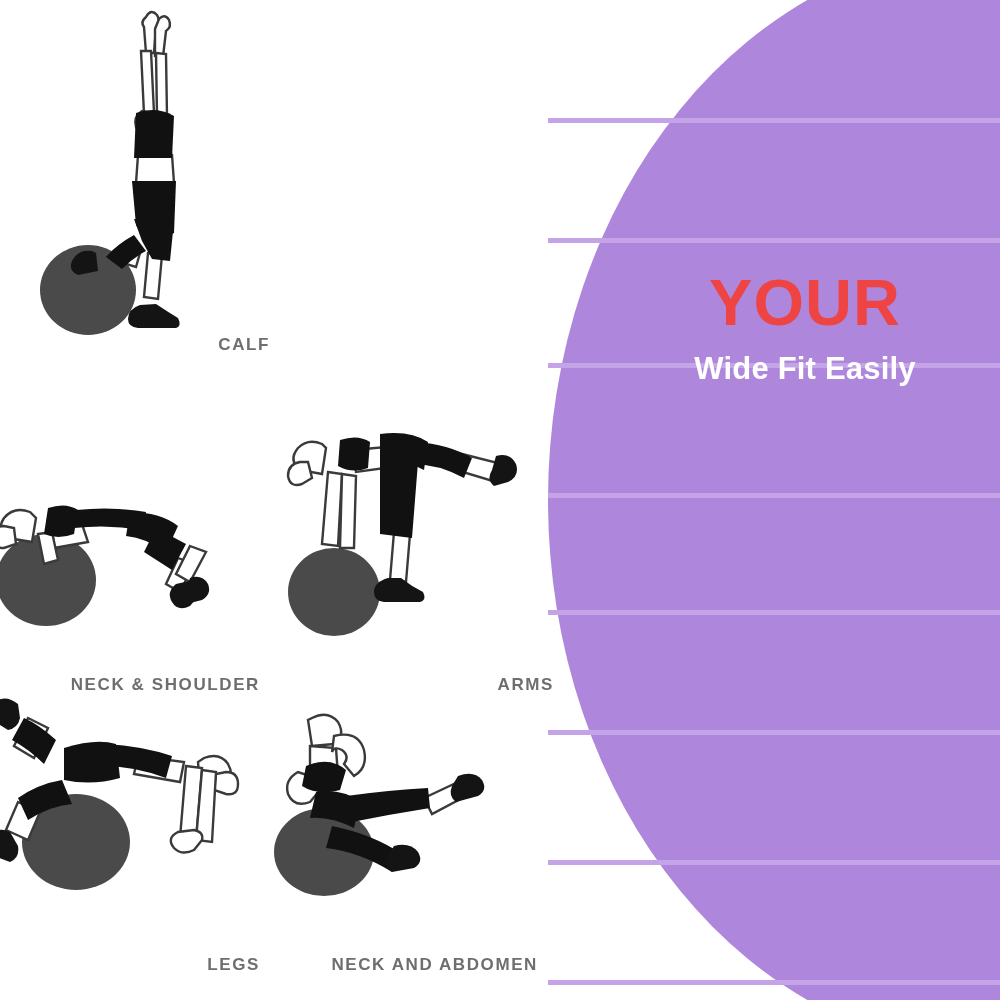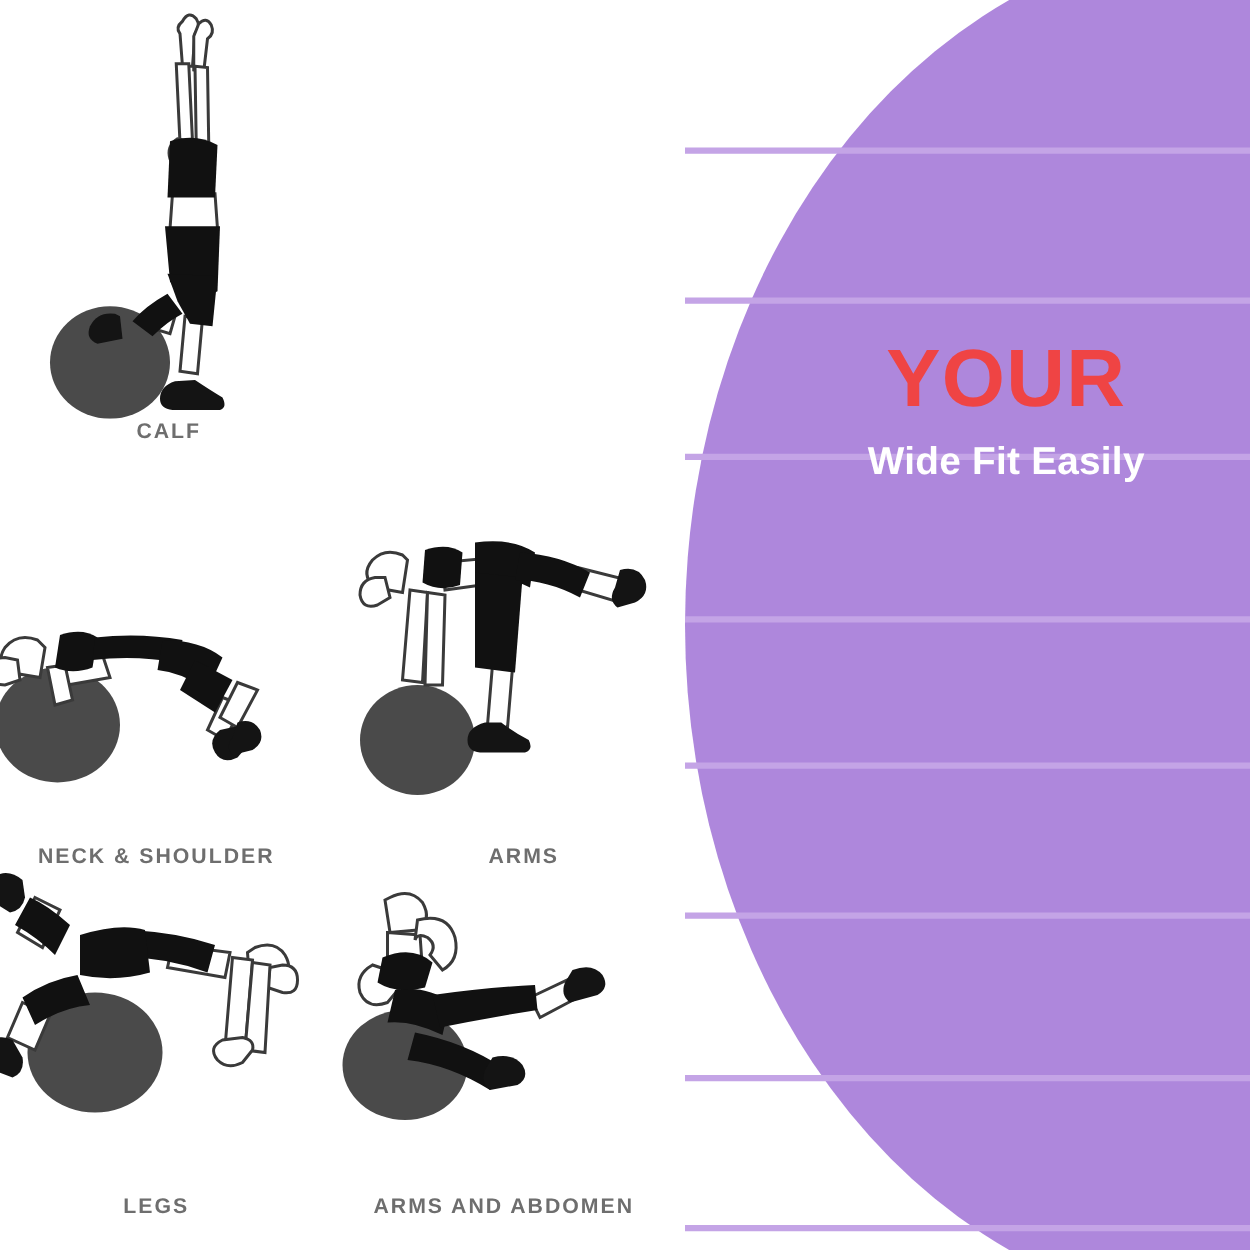--- a/index.html
+++ b/index.html
@@ -82,21 +82,21 @@
     position: absolute;
     width: 270px;
   }
   .art {
     width: 100%;
     height: 330px;
     display: block;
   }
   .art.short { height: 275px; }
   .caption {
-    text-align: center;
+    text-align: right;
     color: #6e6e6e;
     font-size: 17px;
     font-weight: bold;
     letter-spacing: 1.6px;
     white-space: nowrap;
   }
 
   .c0 { left: 0px;   top: 5px;   }
   .c1 { left: 268px; top: 5px;   }
   .c2 { left: -10px; top: 400px; }
@@ -298,17 +298,17 @@
           <path d="M48 112 q26 -4 44 10 l-6 26 q-24 -12 -44 -10 z" fill="#111111"></path>
 
           <path d="M78 116 q44 -6 82 -8 l2 20 q-38 6 -78 14 z" fill="#111111"></path>
 
           <path d="M64 146 q40 8 70 28 l-10 18 q-32 -20 -66 -24 z" fill="#111111"></path>
 
           <path d="M190 96 q16 -6 24 4 q6 10 -4 16 l-22 6 q-8 -6 -4 -16 z" fill="#141414"></path>
           <path d="M126 166 q16 -4 24 6 q6 10 -4 16 l-22 4 q-8 -6 -4 -16 z" fill="#141414"></path>
         </g>
       </svg>
-      <div class="caption">ARMS AND ABDOMEN</div>
+      <div class="caption">NECK AND ABDOMEN</div>
     </div>
 
   </div>
 </div>
 
 </body></html>

